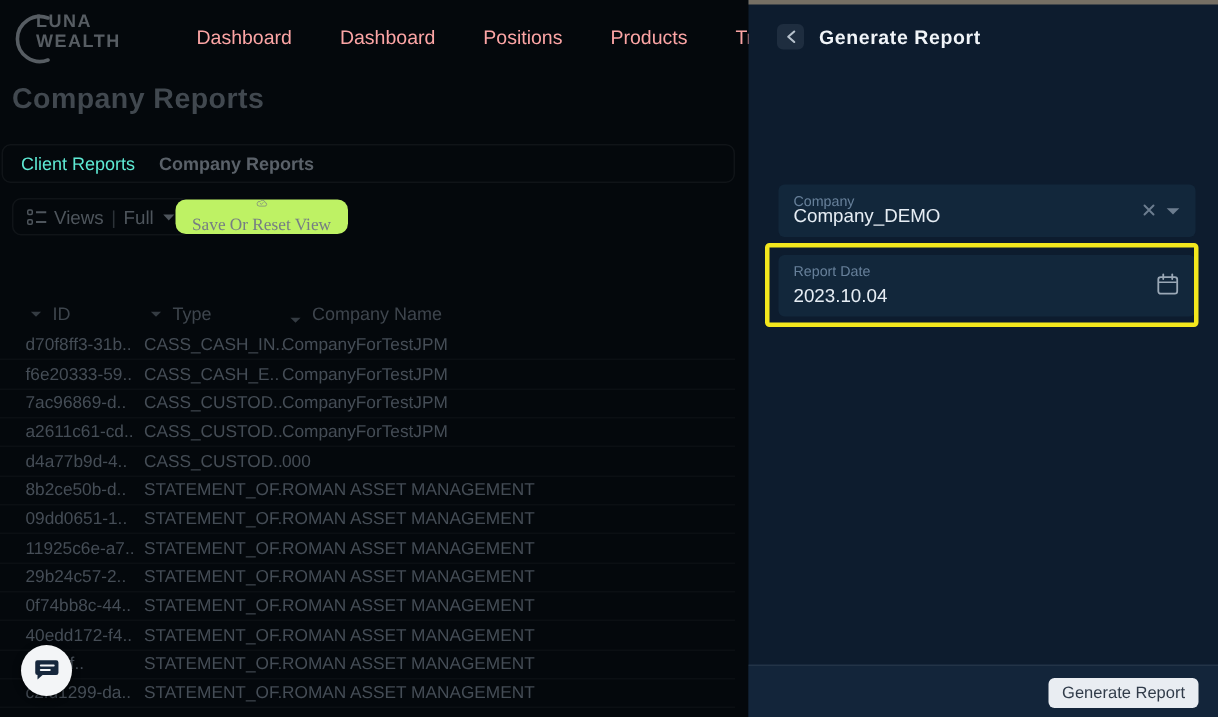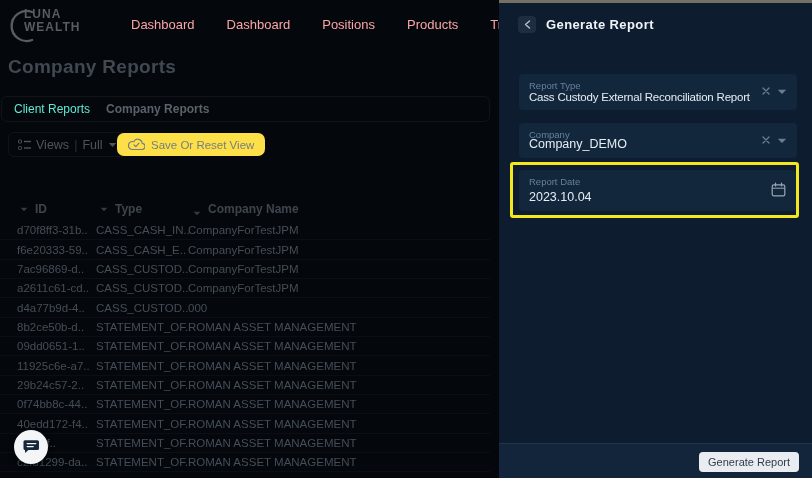--- a/index.html
+++ b/index.html
@@ -28,27 +28,27 @@
           display:flex; align-items:center; gap:16px; padding-left:12px; }
   .tab { font-size:12px; color:#5eead4; cursor:pointer; white-space:nowrap; }
   .tab.active { color:#5a6169; font-weight:bold; }
 
   .views-group { position:absolute; left:8px; top:132px; height:25px;
                  border:1px solid rgba(255,255,255,.05); border-radius:6px;
                  display:flex; align-items:center; gap:5px; padding:0 9px;
                  font-size:12.5px; color:#4e555c; cursor:pointer; }
   .views-sep { color:#2c3238; }
   .save-view { position:absolute; left:117px; top:133px; height:23px; border:none;
-               border-radius:7px; background:#fde047; color:#767d84; font-size:11.5px;
+               border-radius:7px; background:#bef264; color:#767d84; font-size:11.5px;
                display:flex; align-items:center; gap:6px; padding:0 11px; cursor:pointer;
-               font-family:Liberation Sans, sans-serif; }
+               font-family:Liberation Serif, serif;flex-direction:column; }
 
   .thead { position:absolute; left:0; top:200px; width:490px; height:20px; }
   .th { position:absolute; top:2px; display:flex; align-items:center; gap:7px;
-        font-size:12px; font-weight:bold; color:#3e454d; cursor:pointer; white-space:nowrap; }
+        font-size:12px; font-weight:normal; color:#3e454d; cursor:pointer; white-space:nowrap; }
   .th:nth-of-type(1){ left:20px; } .th:nth-of-type(2){ left:100px; } .th:nth-of-type(3){ left:193px;align-items:flex-end; }
 
   .tbody { position:absolute; left:0; top:221px; width:490px; }
   .trow { position:relative; height:19.35px; border-bottom:1px solid rgba(255,255,255,.03);
           font-size:11.5px; color:#454d56; cursor:pointer; }
   .trow span { position:absolute; top:50%; transform:translateY(-50%); white-space:nowrap; }
   .cell-id { left:17px; } .cell-type { left:96px; } .cell-company { left:188px; }
 
   .chat-fab { position:absolute; left:14px; top:430px; width:34px; height:34px;
               border-radius:50%; background:#f3f5f7; border:none; cursor:pointer;
@@ -270,34 +270,20 @@
 
   <div class="drawer-header">
     <button class="back-btn">
       <svg width="7" height="9" viewBox="0 0 7 9">
         <path d="M5.5 1 L1.5 4.5 L5.5 8" fill="none" stroke="#b6c1cc" stroke-width="1.4" stroke-linecap="round" stroke-linejoin="round"></path>
       </svg>
     </button>
     <h2 class="drawer-title">Generate Report</h2>
   </div>
 
-  <div class="field f-report-type">
-    <span class="field-label">Report Type</span>
-    <span class="field-value long">Cass Custody External Reconciliation Report</span>
-    <span class="clear-x">
-      <svg width="8" height="8" viewBox="0 0 8 8">
-        <path d="M1 1 L7 7 M7 1 L1 7" stroke="#6c7d8f" stroke-width="1.3" stroke-linecap="round"></path>
-      </svg>
-    </span>
-    <span class="sel-caret">
-      <svg width="10" height="6" viewBox="0 0 10 6">
-        <path d="M0.8 0.8 L5 5 L9.2 0.8 Z" fill="#6c7d8f"></path>
-      </svg>
-    </span>
-  </div>
 
   <div class="field f-company">
     <span class="field-label">Company</span>
     <span class="field-value">Company_DEMO</span>
     <span class="clear-x">
       <svg width="8" height="8" viewBox="0 0 8 8">
         <path d="M1 1 L7 7 M7 1 L1 7" stroke="#6c7d8f" stroke-width="1.3" stroke-linecap="round"></path>
       </svg>
     </span>
     <span class="sel-caret">

